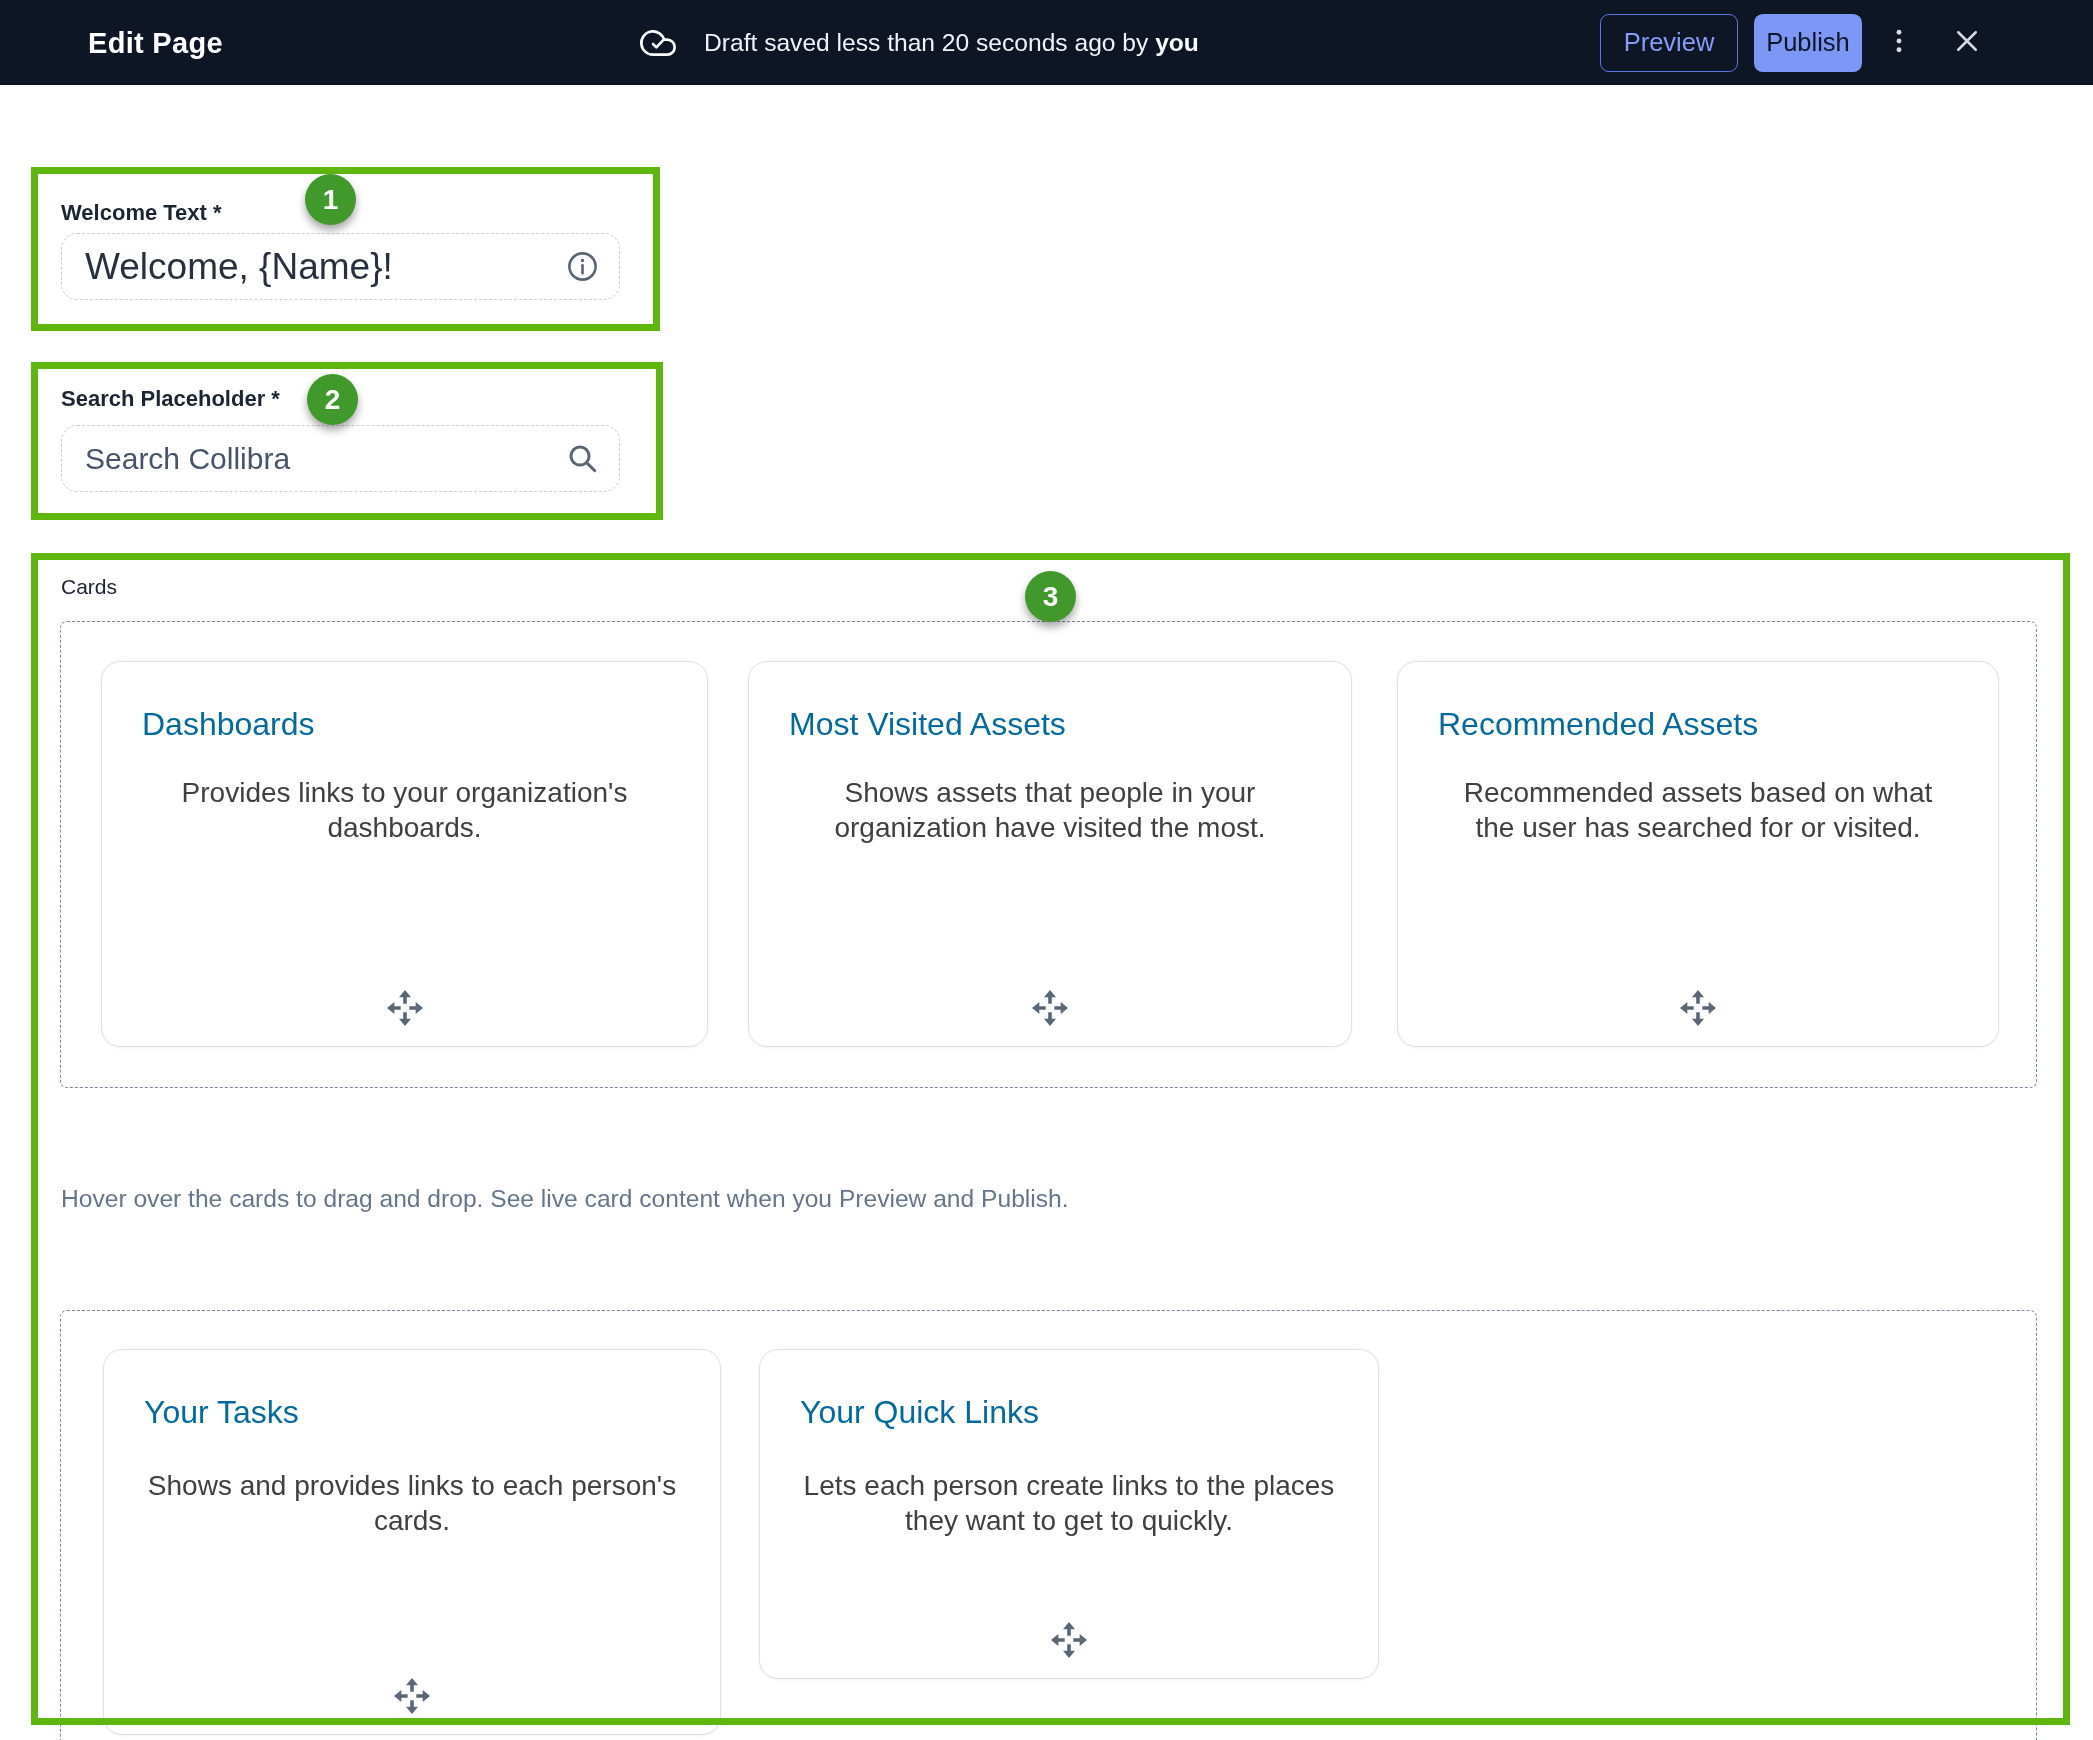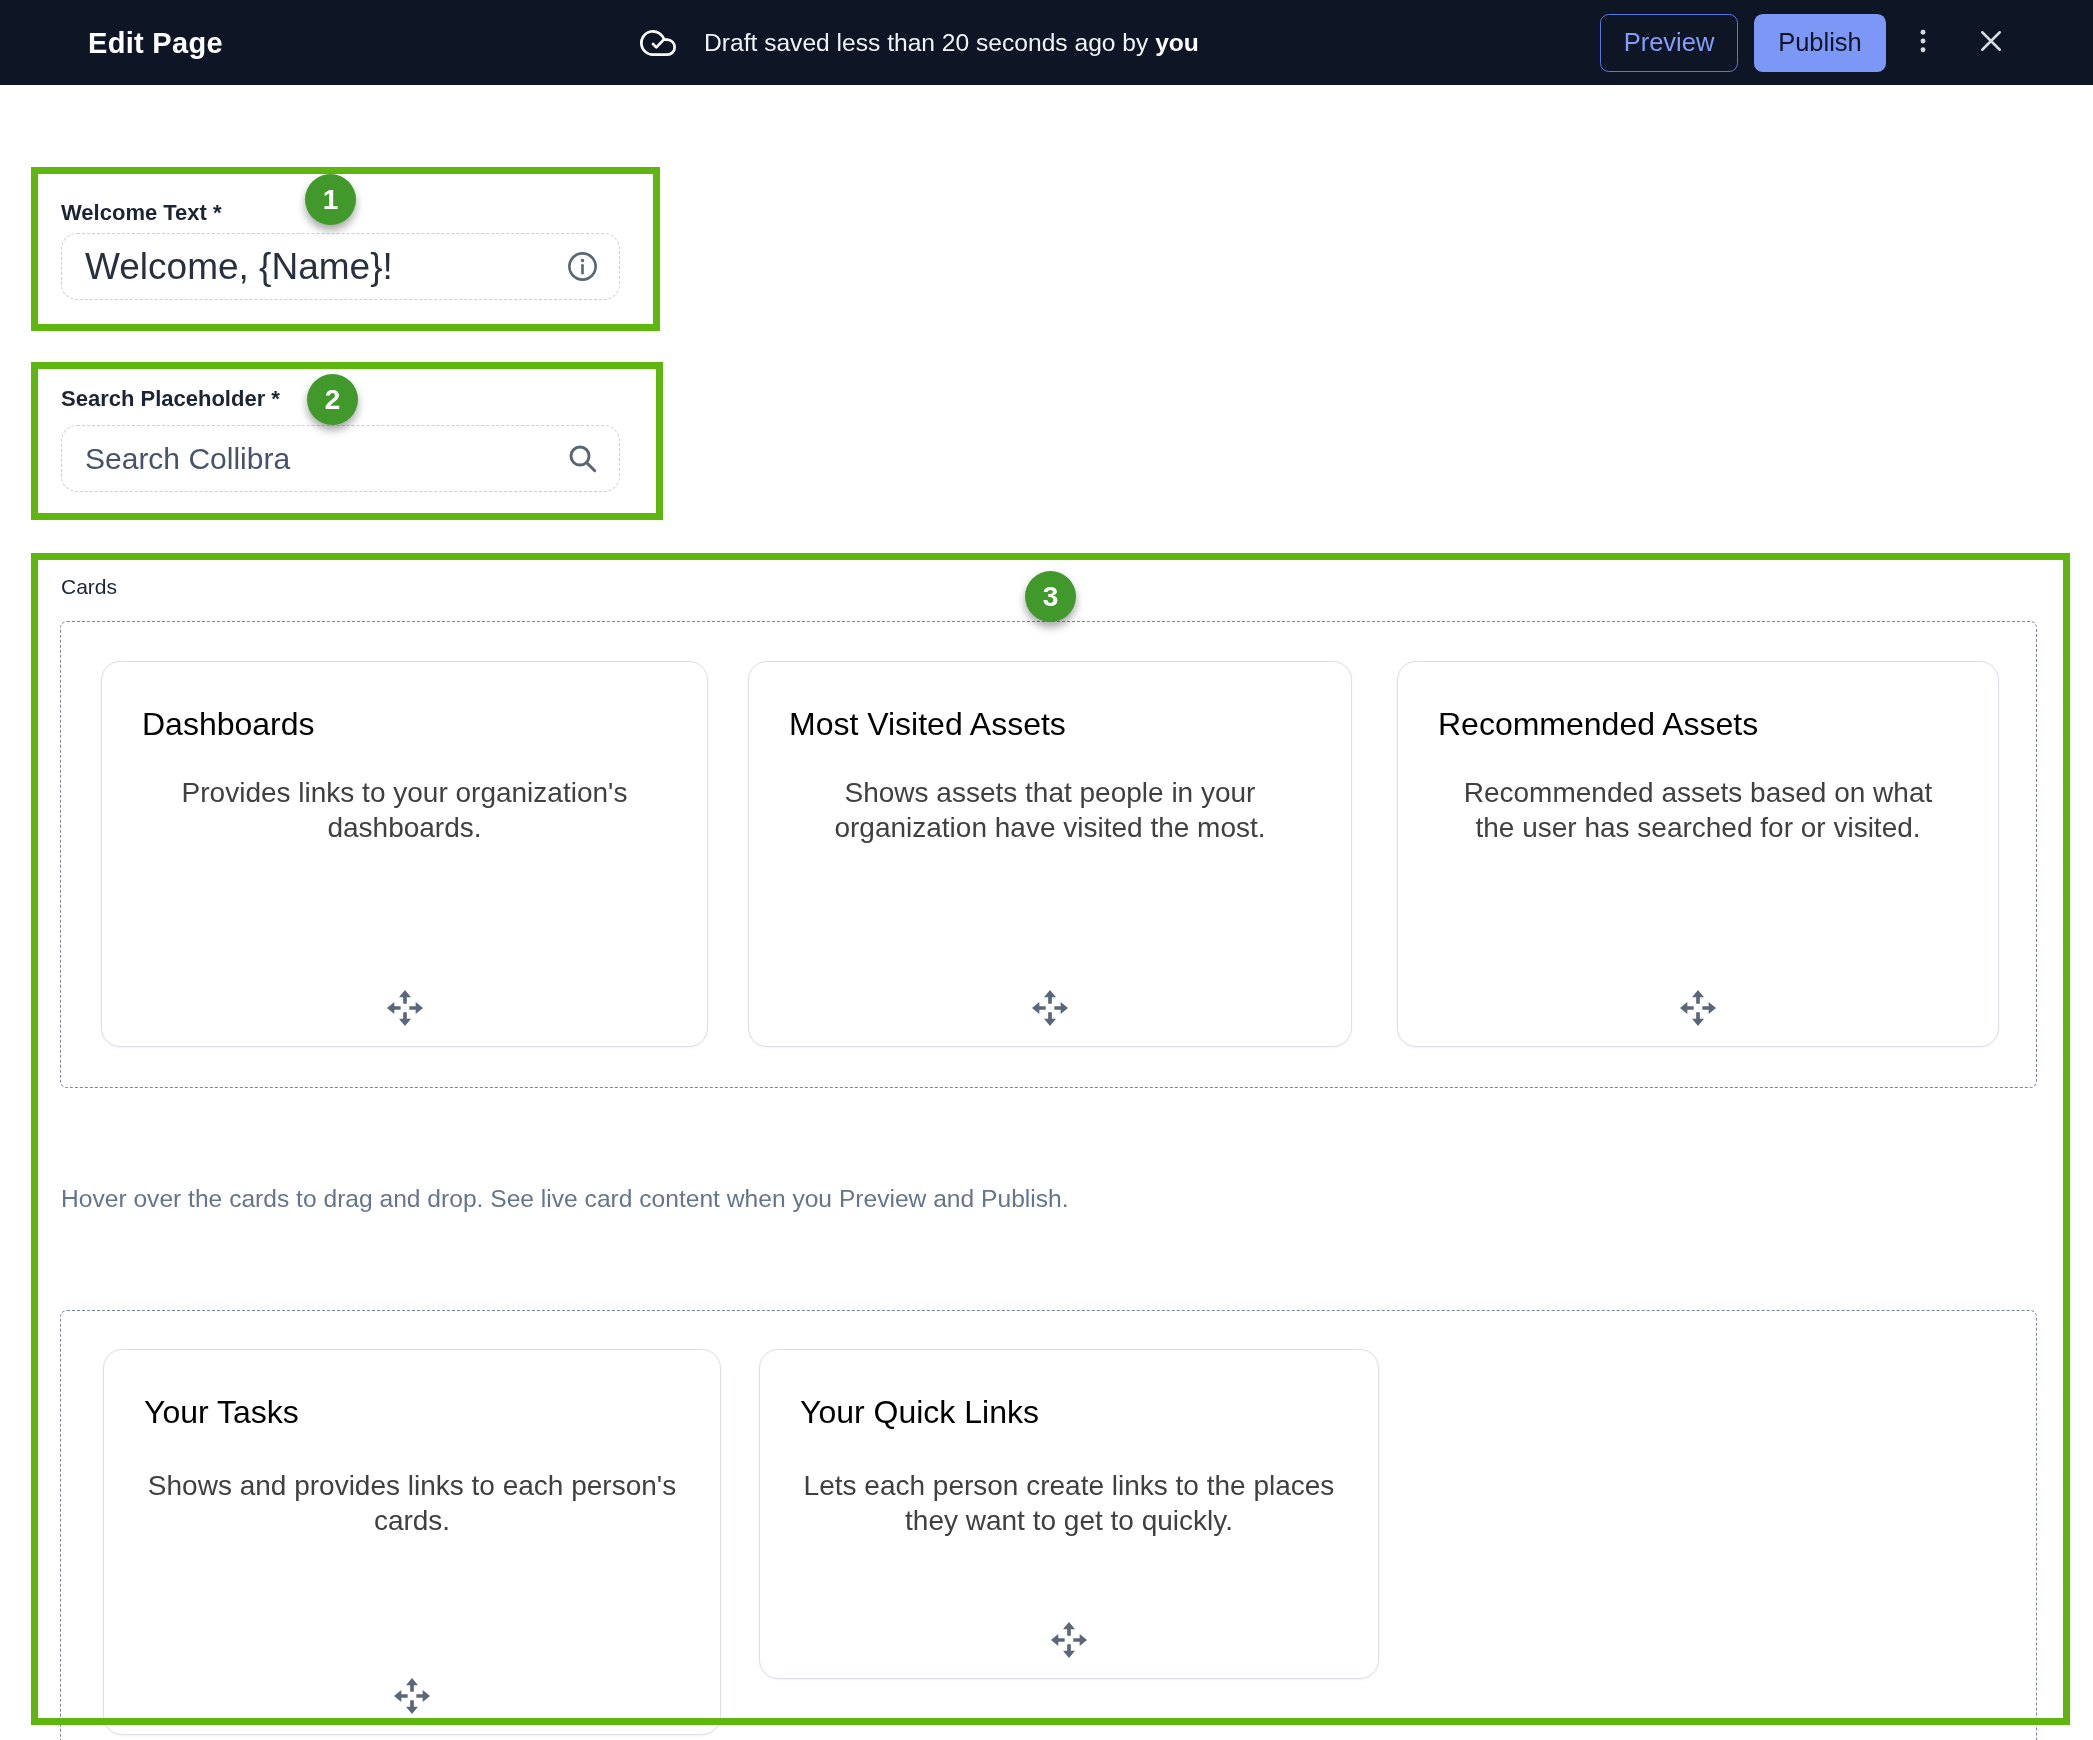--- a/index.html
+++ b/index.html
@@ -33,21 +33,21 @@
   }
   .btn {
     height: 58px; border-radius: 8.8px; font-size: 25.5px;
     display: inline-flex; align-items: center; justify-content: center;
     cursor: pointer; font-family: inherit;
   }
   .btn-preview {
     width: 138px; background: transparent; border: 1.8px solid #5A76E8; color: #849DF8;
   }
   .btn-publish {
-    width: 132px; margin-left: 16px; background: #7C97F6; border: none;
+    width: 108px; margin-left: 16px; background: #7C97F6; border: none;
     color: #0E1625; font-weight: 500;
   }
   .icon-btn {
     width: 49px; height: 58px; display: inline-flex; align-items: center;
     justify-content: center; color: #D7DCE3; background: transparent; border: none; cursor: pointer;
   }
   .kebab-btn { margin-left: 12.3px; }
   .kebab-btn svg { width: 28px; height: 28px; }
   .close-btn { margin-left: 19.3px; }
   .close-btn svg { width: 30px; height: 30px; }
@@ -103,21 +103,21 @@
     position: absolute; background: #fff; border: 0.9px solid #DCE0E6;
     border-radius: 19.3px; box-shadow: 0 0.9px 2.6px rgba(16,24,40,.05); cursor: grab;
   }
   #card-dashboards   { left: 101px;  top: 661px;  width: 607px; height: 386px; }
   #card-most-visited { left: 748px;  top: 661px;  width: 604px; height: 386px; }
   #card-recommended  { left: 1397px; top: 661px;  width: 602px; height: 386px; }
   #card-tasks        { left: 103px;  top: 1349px; width: 618px; height: 386px; }
   #card-quick-links  { left: 759px;  top: 1349px; width: 620px; height: 330px; }
 
   .card-title {
-    margin: 44px 0 0 40px; font-size: 32px; font-weight: 500; color: #000000;
+    margin: 44px 0 0 40px; font-size: 32px; font-weight: 500; color: #0369a1;
   }
   .card-desc {
     margin: 32px auto 0; padding: 0 53px; text-align: center;
     font-size: 28px; line-height: 35px; color: #404040;
   }
   .card-desc.wide { padding: 0 35px; margin-top: 37px; }
   .move-handle {
     position: absolute; left: 50%; bottom: 17.6px; transform: translateX(-50%);
     width: 40px; height: 40px; color: #5A6779; cursor: move;
   }

